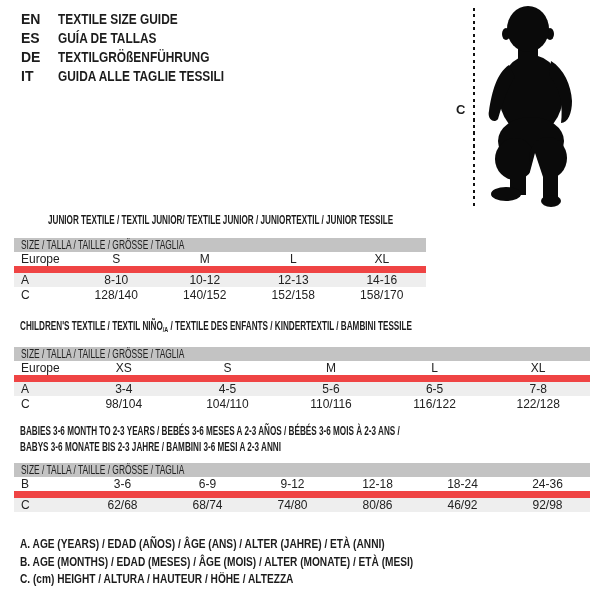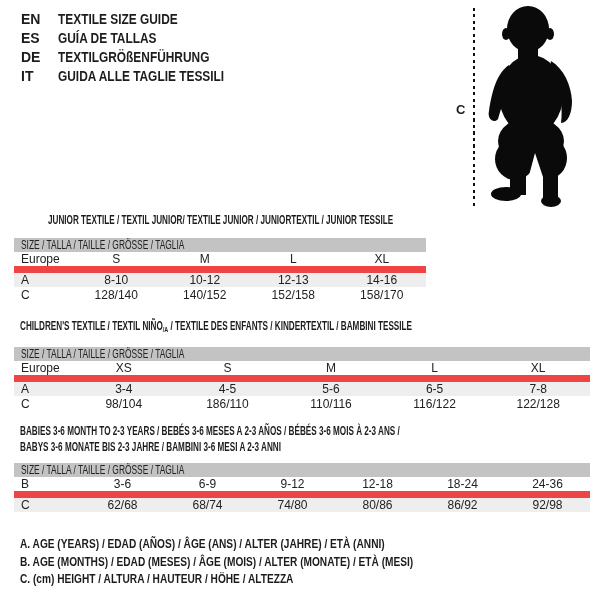--- a/index.html
+++ b/index.html
@@ -162,21 +162,21 @@
     <td class="lbl">A</td>
     <td>3-4</td>
     <td>4-5</td>
     <td>5-6</td>
     <td>6-5</td>
     <td>7-8</td>
   </tr>
   <tr>
     <td class="lbl">C</td>
     <td>98/104</td>
-    <td>186/110</td>
+    <td>104/110</td>
     <td>110/116</td>
     <td>116/122</td>
     <td>122/128</td>
   </tr>
 </tbody>
   </table>
 
 <div id="babies-title" class="sec-title">
   <div><span class="cond cx68">BABIES 3-6 MONTH TO 2-3 YEARS / BEBÉS 3-6 MESES A 2-3 AÑOS / BÉBÉS 3-6 MOIS À 2-3 ANS /</span></div>
   <div><span class="cond cx68">BABYS 3-6 MONATE BIS 2-3 JAHRE / BAMBINI 3-6 MESI A 2-3 ANNI</span></div>
@@ -203,21 +203,21 @@
     <td>12-18</td>
     <td>18-24</td>
     <td>24-36</td>
   </tr>
   <tr class="stripe">
     <td class="lbl">C</td>
     <td>62/68</td>
     <td>68/74</td>
     <td>74/80</td>
     <td>80/86</td>
-    <td>86/92</td>
+    <td>46/92</td>
     <td>92/98</td>
   </tr>
 </tbody>
   </table>
 
 <div id="footnotes">
   <div class="fn"><span class="cond cx78">A. AGE (YEARS) / EDAD (AÑOS) / ÂGE (ANS) / ALTER (JAHRE) / ETÀ (ANNI)</span></div>
   <div class="fn"><span class="cond cx78">B. AGE (MONTHS) / EDAD (MESES) / ÂGE (MOIS) / ALTER (MONATE) / ETÀ (MESI)</span></div>
   <div class="fn"><span class="cond cx78">C. (cm) HEIGHT / ALTURA / HAUTEUR / HÖHE / ALTEZZA</span></div>
 </div>

